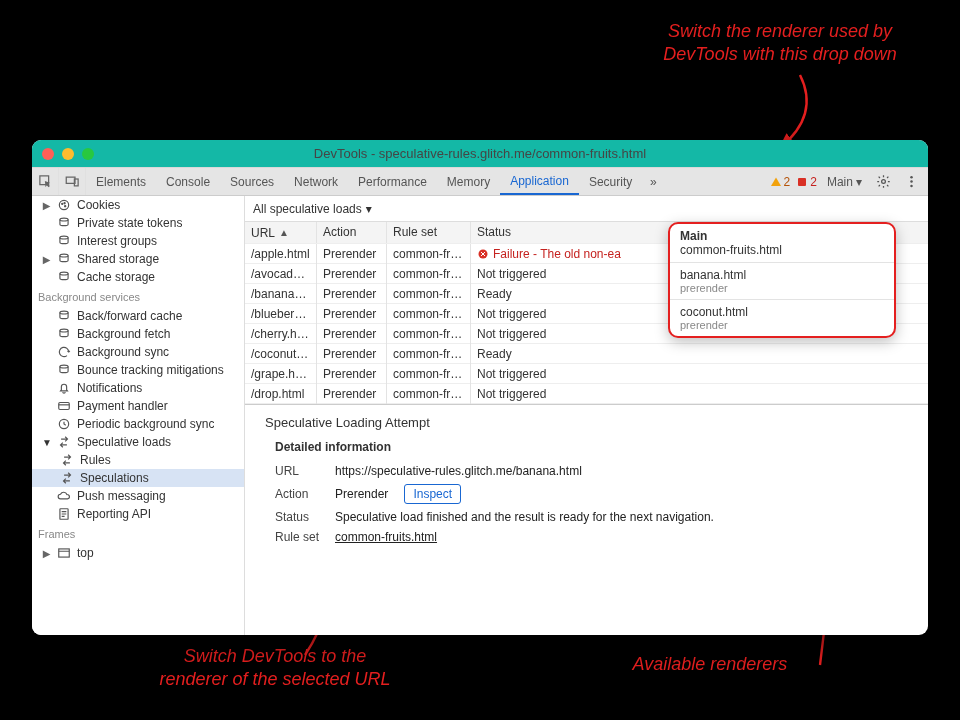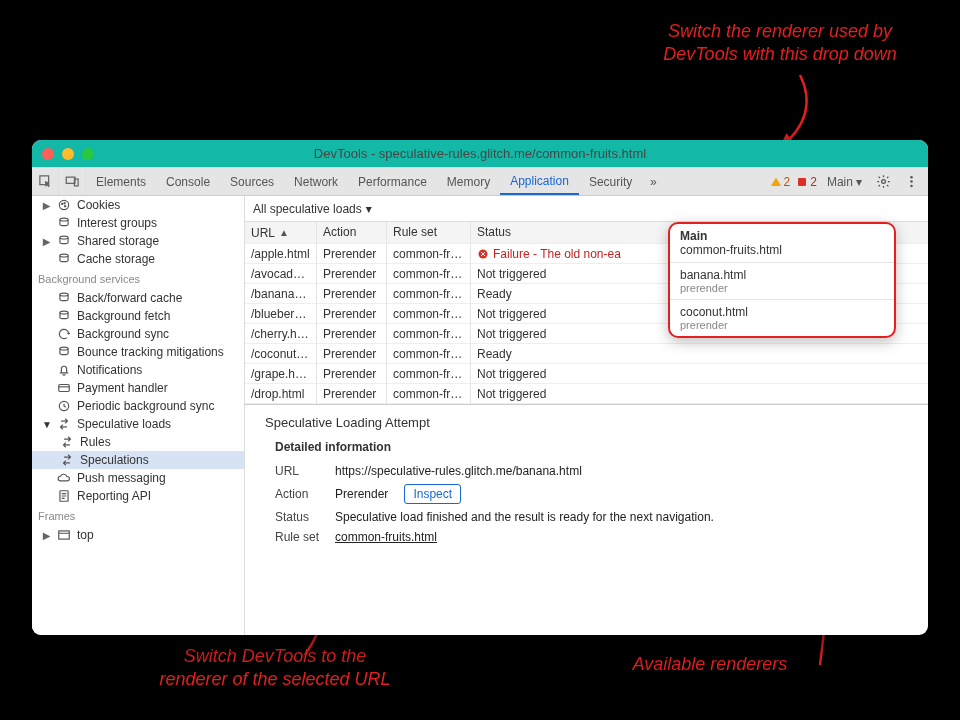--- a/index.html
+++ b/index.html
@@ -272,20 +272,28 @@
               <circle cx="13" cy="9" r="1" fill="currentColor"></circle>
             </svg>
             <span class="txt">Cookies</span>
           </div>
           <div class="side-item">
             <span class="noi"></span>
             <svg width="14" height="14" viewBox="0 0 24 24" fill="none" stroke="currentColor" stroke-width="2">
               <ellipse cx="12" cy="6" rx="7" ry="2.5"></ellipse>
               <path d="M5 6v8c0 1.4 3.1 2.5 7 2.5s7-1.1 7-2.5V6"></path>
             </svg>
+            <span class="txt">Private state tokens</span>
+          </div>
+          <div class="side-item">
+            <span class="noi"></span>
+            <svg width="14" height="14" viewBox="0 0 24 24" fill="none" stroke="currentColor" stroke-width="2">
+              <ellipse cx="12" cy="6" rx="7" ry="2.5"></ellipse>
+              <path d="M5 6v8c0 1.4 3.1 2.5 7 2.5s7-1.1 7-2.5V6"></path>
+            </svg>
             <span class="txt">Interest groups</span>
           </div>
           <div class="side-item">
             <span class="tri">▶</span>
             <svg width="14" height="14" viewBox="0 0 24 24" fill="none" stroke="currentColor" stroke-width="2">
               <ellipse cx="12" cy="6" rx="7" ry="2.5"></ellipse>
               <path d="M5 6v8c0 1.4 3.1 2.5 7 2.5s7-1.1 7-2.5V6"></path>
             </svg>
             <span class="txt">Shared storage</span>
           </div>

